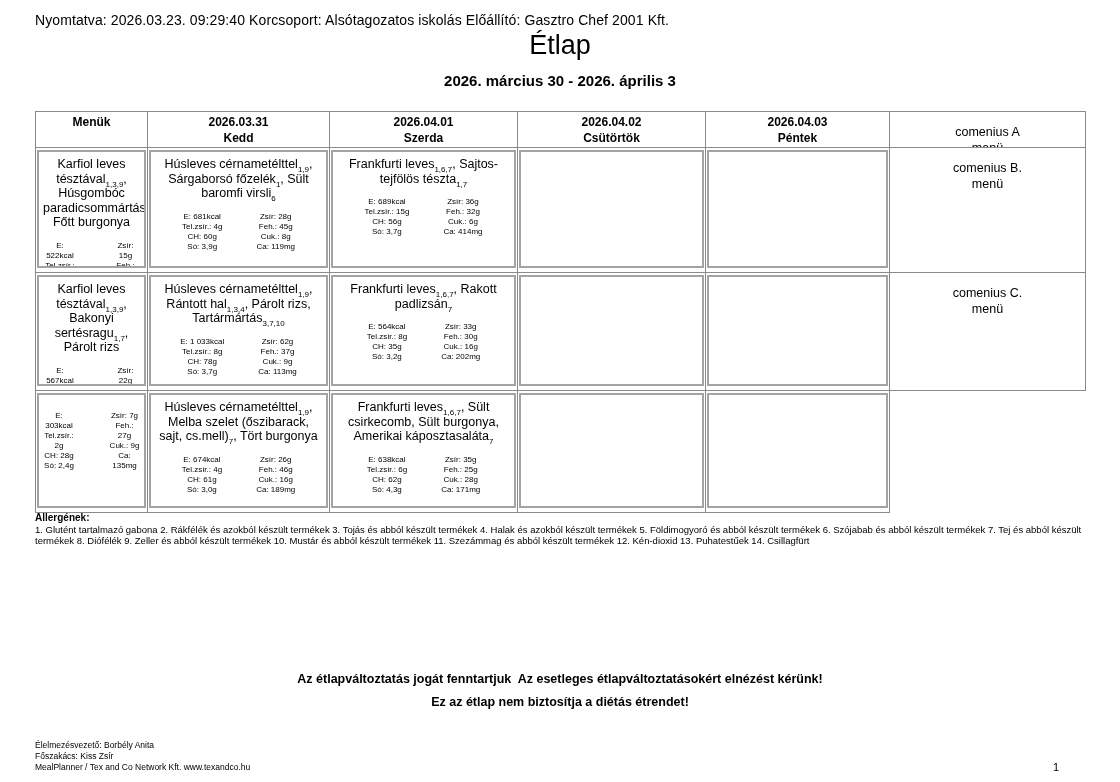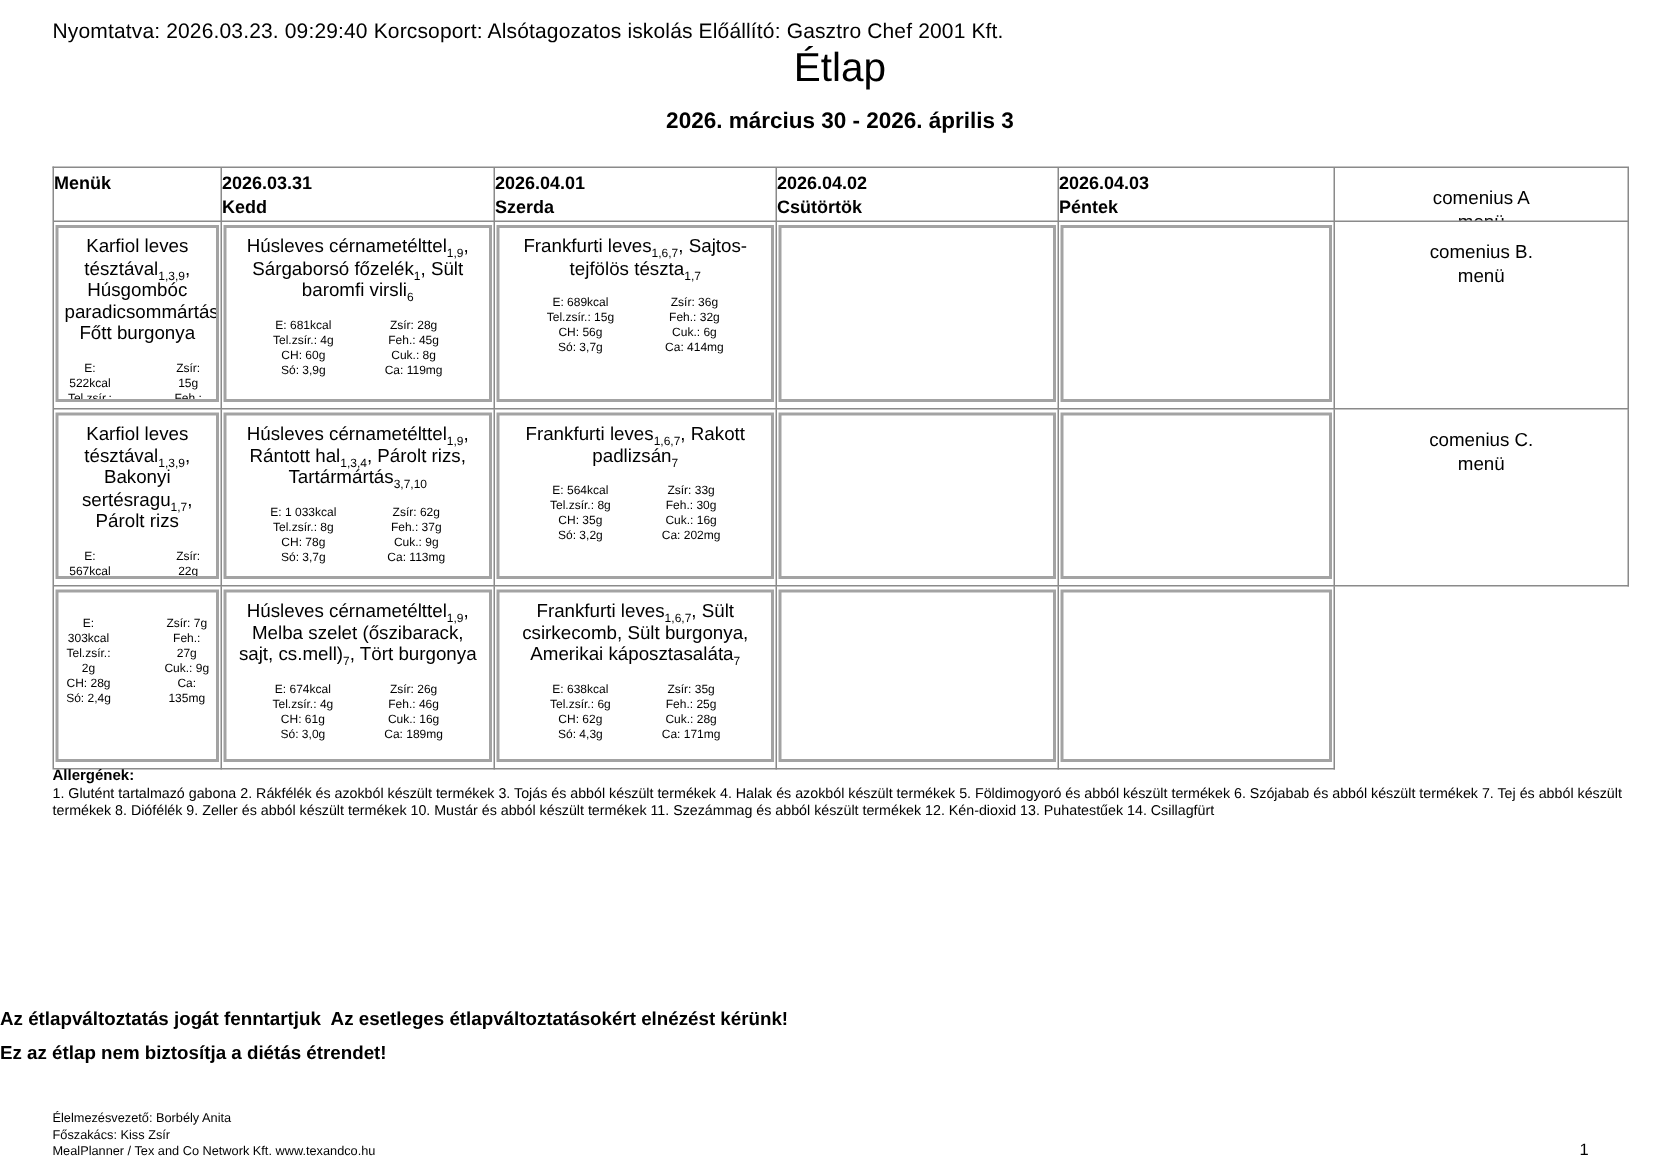--- a/index.html
+++ b/index.html
@@ -27,40 +27,40 @@
     grid-template-columns:112px 182px 188px 188px 184px 196px;
     grid-template-rows:36px 125px 118px 122px;
     border-top:1px solid #8a8a8a; border-left:1px solid #8a8a8a;
   }
   .c {
     box-sizing:border-box;
     border-right:1px solid #8a8a8a;
     border-bottom:1px solid #8a8a8a;
     overflow:hidden;
   }
-  .hc { text-align:left; padding-top:2px; }
+  .hc { text-align:center; padding-top:2px; }
   .hc div { font-weight:bold; font-size:12px; line-height:16px; }
   .ml {
     font-weight:normal; font-size:12.5px; line-height:16px;
     text-align:center; padding-top:12px; white-space:pre-line;
   }
   .dc { padding:0; }
   .box {
     margin:2px 1px; height:calc(100% - 6px);
     box-sizing:border-box; border:2px solid #a3a3a3;
     padding:5px 4px 0; overflow:hidden;
   }
   .dish { font-size:12.5px; line-height:1.16; text-align:center; }
   .dish sub { font-size:8px; line-height:0; }
   .nutri { display:flex; justify-content:center; gap:34px; margin-top:11px; }
   .ncol { font-size:8px; line-height:10px; text-align:center; white-space:pre-line; }
   .allergens { position:absolute; left:35px; top:512px; width:1050px; }
   .allergens-heading { font-weight:bold; font-size:10px; line-height:12px; }
   .allergens-text { font-size:9.5px; line-height:11px; }
-  .notes { position:absolute; left:0; top:672px; width:100%; text-align:left; }
+  .notes { position:absolute; left:0; top:672px; width:100%; text-align:center; }
   .note { font-weight:bold; font-size:12.5px; white-space:pre-wrap; }
   .note + .note { margin-top:9px; }
   .footer { position:absolute; left:35px; top:740px; font-size:8.5px; line-height:11px; }
   .page-number { position:absolute; left:1053px; top:761px; font-size:11px; }
 </style>
 </head>
 <body>
 
 <div class="print-info">Nyomtatva: 2026.03.23. 09:29:40 Korcsoport: Alsótagozatos iskolás Előállító: Gasztro Chef 2001 Kft.</div>
 <div class="title">Étlap</div>

